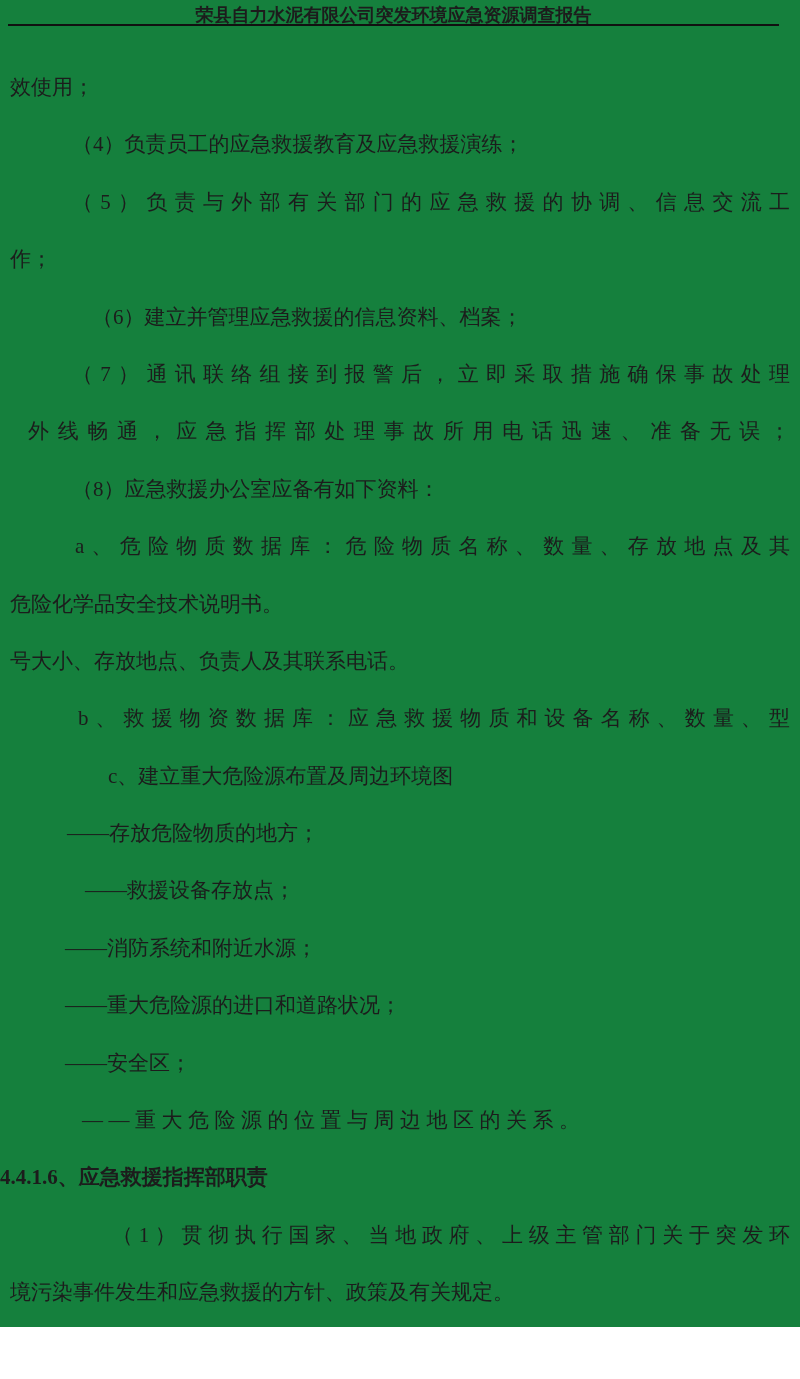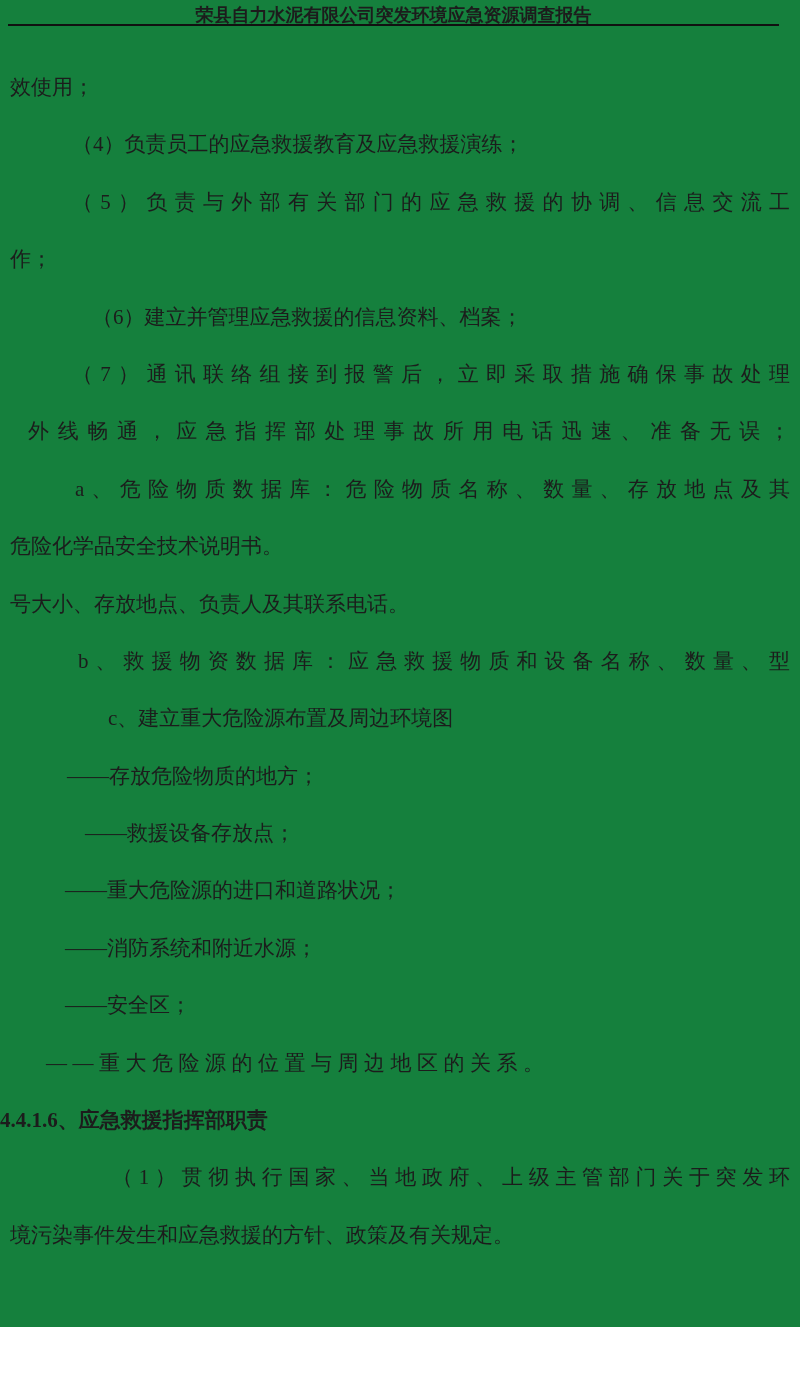--- a/index.html
+++ b/index.html
@@ -77,31 +77,32 @@
 
   <div class="doc-body">
 
   <div class="line" style="padding-left: 10px;">效使用；</div>
       <div class="line" style="padding-left: 72px;">（4）负责员工的应急救援教育及应急救援演练；</div>
       <div class="line just" style="padding-left: 72px;">（5）负责与外部有关部门的应急救援的协调、信息交流工</div>
       <div class="line" style="padding-left: 10px;">作；</div>
       <div class="line" style="padding-left: 92px;">（6）建立并管理应急救援的信息资料、档案；</div>
       <div class="line just" style="padding-left: 72px;">（7）通讯联络组接到报警后，立即采取措施确保事故处理</div>
       <div class="line just" style="padding-left: 28px;">外线畅通，应急指挥部处理事故所用电话迅速、准备无误；</div>
+      <div class="line" style="padding-left: 72px;">（8）应急救援办公室应备有如下资料：</div>
       <div class="line just" style="padding-left: 75px;">a、危险物质数据库：危险物质名称、数量、存放地点及其</div>
       <div class="line" style="padding-left: 10px;">危险化学品安全技术说明书。</div>
       <div class="line" style="padding-left: 10px;">号大小、存放地点、负责人及其联系电话。</div>
       <div class="line just" style="padding-left: 78px;">b、救援物资数据库：应急救援物质和设备名称、数量、型</div>
       <div class="line" style="padding-left: 108px;">c、建立重大危险源布置及周边环境图</div>
       <div class="line" style="padding-left: 67px;">——存放危险物质的地方；</div>
       <div class="line" style="padding-left: 85px;">——救援设备存放点；</div>
+      <div class="line" style="padding-left: 65px;">——消防系统和附近水源；</div>
       <div class="line" style="padding-left: 65px;">——重大危险源的进口和道路状况；</div>
-      <div class="line" style="padding-left: 65px;">——消防系统和附近水源；</div>
       <div class="line" style="padding-left: 65px;">——安全区；</div>
-      <div class="line" style="padding-left: 46px; letter-spacing: 5.5px;">——重大危险源的位置与周边地区的关系。</div>
+      <div class="line" style="padding-left: 82px; letter-spacing: 5.5px;">——重大危险源的位置与周边地区的关系。</div>
       <div class="line bold" style="">4.4.1.6、应急救援指挥部职责</div>
       <div class="line just" style="padding-left: 112px;">（1）贯彻执行国家、当地政府、上级主管部门关于突发环</div>
       <div class="line" style="padding-left: 10px;">境污染事件发生和应急救援的方针、政策及有关规定。</div>
     </div>
 
   <div class="page-number">6</div>
 
 </div>
 
 </body></html>

